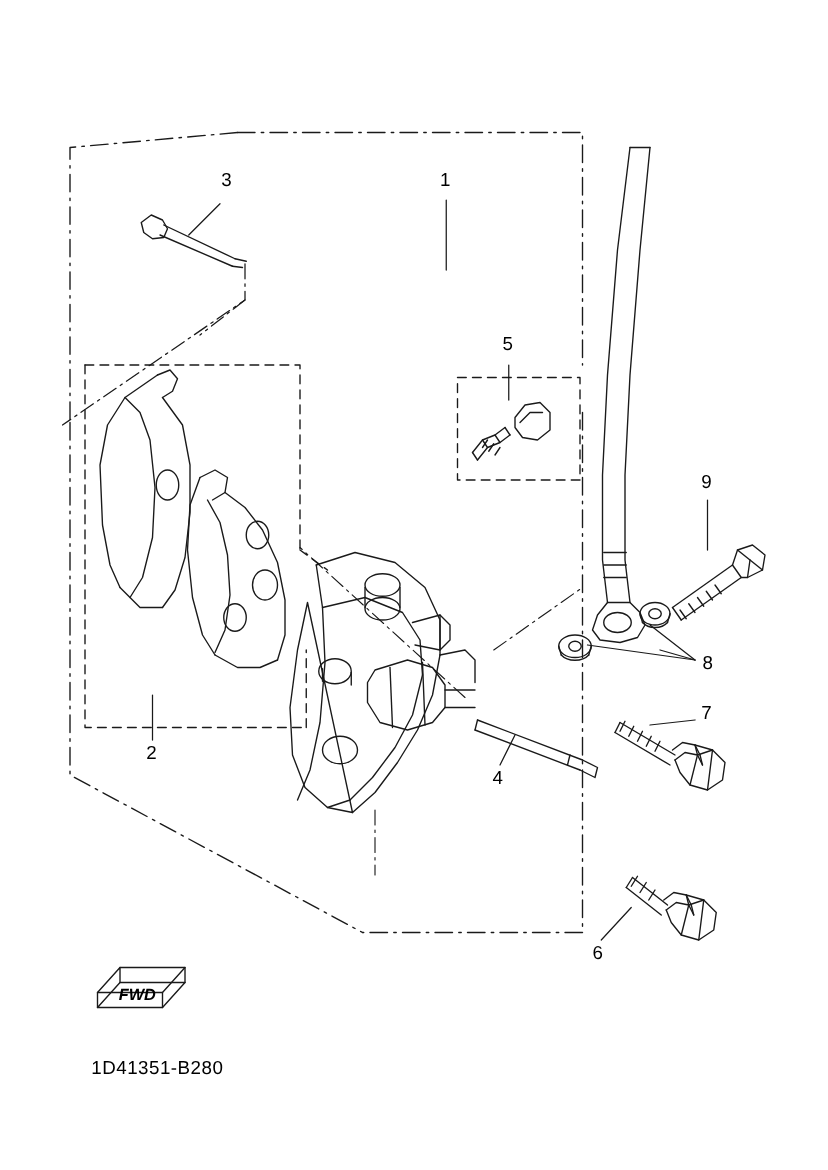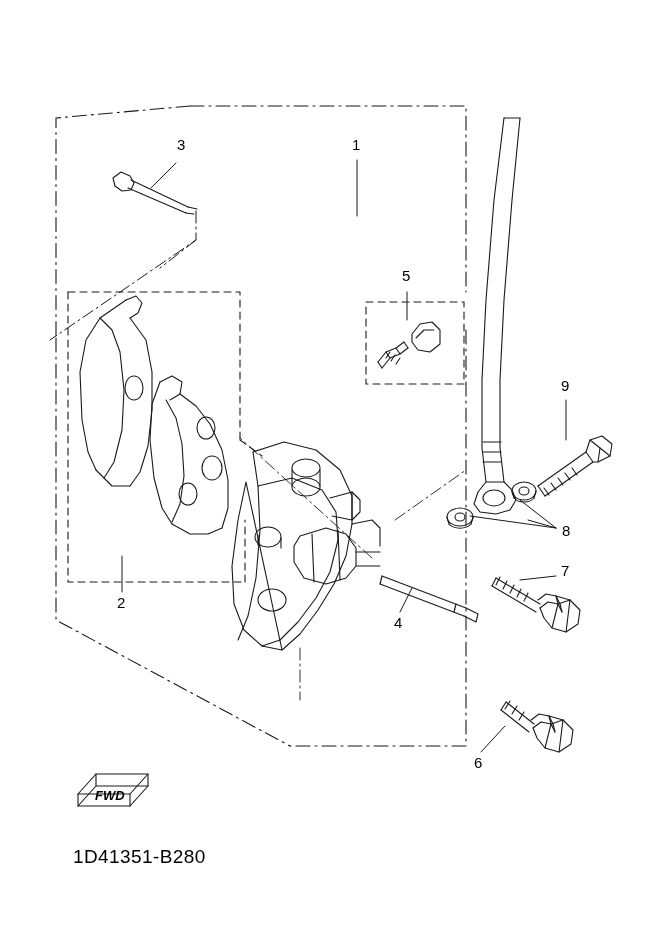--- a/index.html
+++ b/index.html
@@ -28,21 +28,21 @@
     position: absolute;
     font-family: "Liberation Sans", sans-serif;
     font-size: 15px;
     color: #000000;
     white-space: nowrap;
     line-height: 1;
   }
   .partcode {
     position: absolute;
     font-family: "Liberation Sans", sans-serif;
-    font-size: 19px;
+    font-size: 15px;
     letter-spacing: 0.4px;
     color: #000000;
     white-space: nowrap;
   }
   .fwd-label {
     position: absolute;
     font-family: "Liberation Sans", sans-serif;
     font-size: 13px;
     font-weight: bold;
     font-style: italic;

